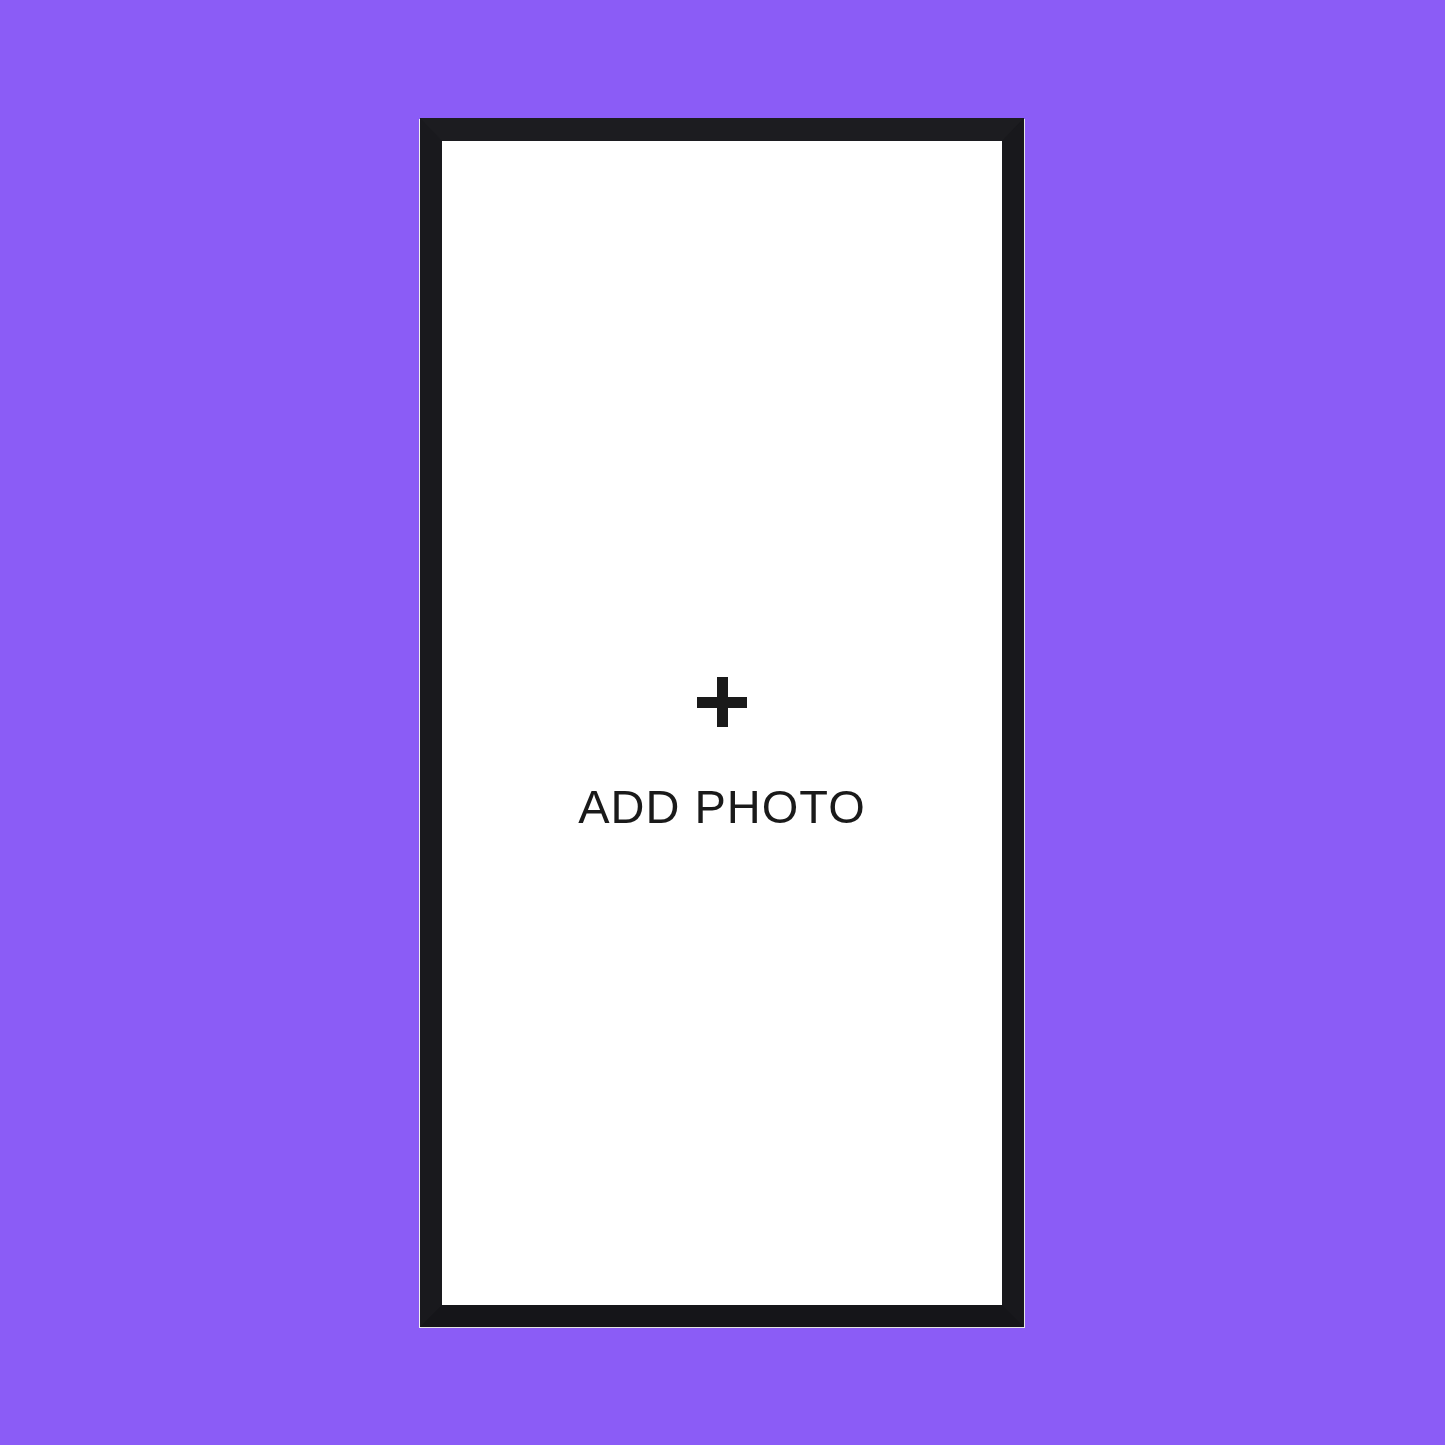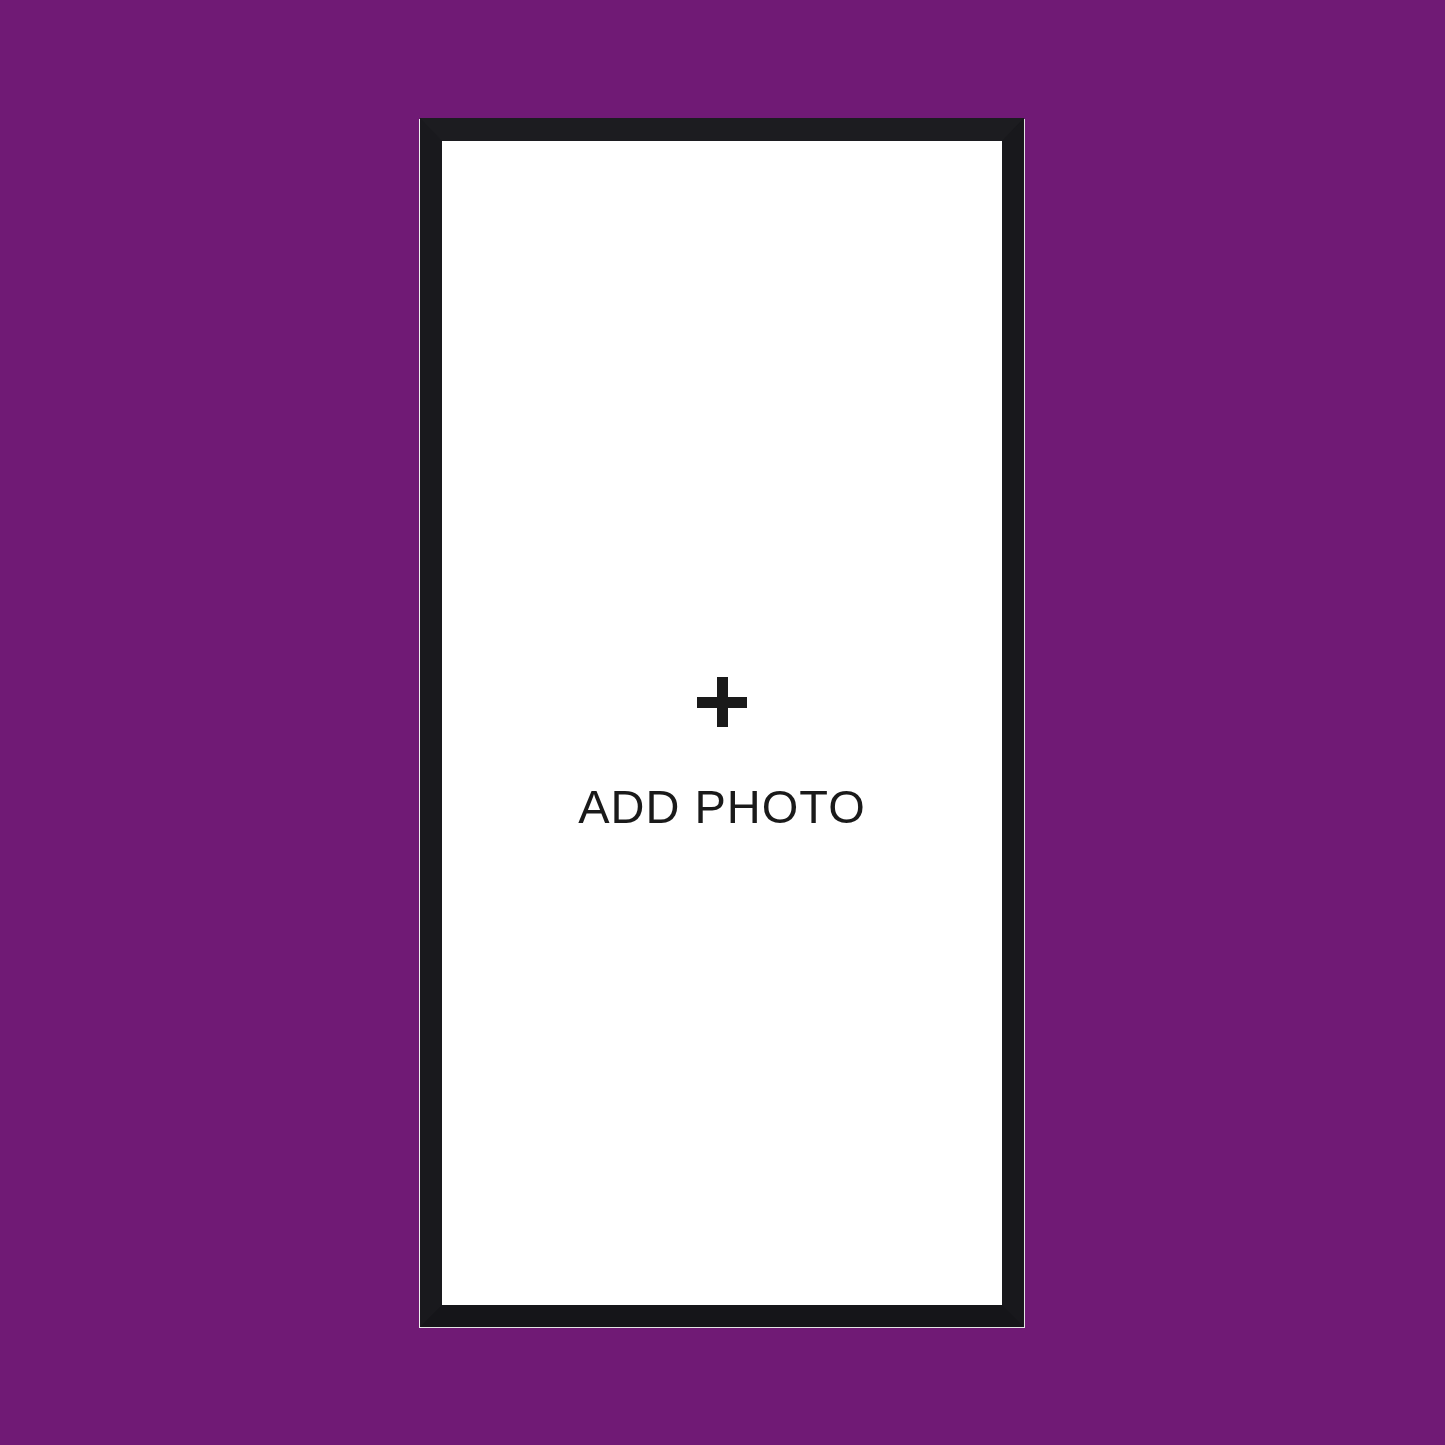--- a/index.html
+++ b/index.html
@@ -10,21 +10,21 @@
     width: 1445px;
     height: 1445px;
     background: #ffffff;
     font-family: "Liberation Sans", sans-serif;
     position: relative;
     overflow: hidden;
   }
   .canvas {
     position: absolute;
     inset: 0;
-    background: #701a75;
+    background: #8b5cf6;
   }
   
   .photo-frame {
     position: absolute;
     left: 420px;
     top: 118px;
     width: 604px;
     height: 1209px;
     box-sizing: border-box;
     border-style: solid;

